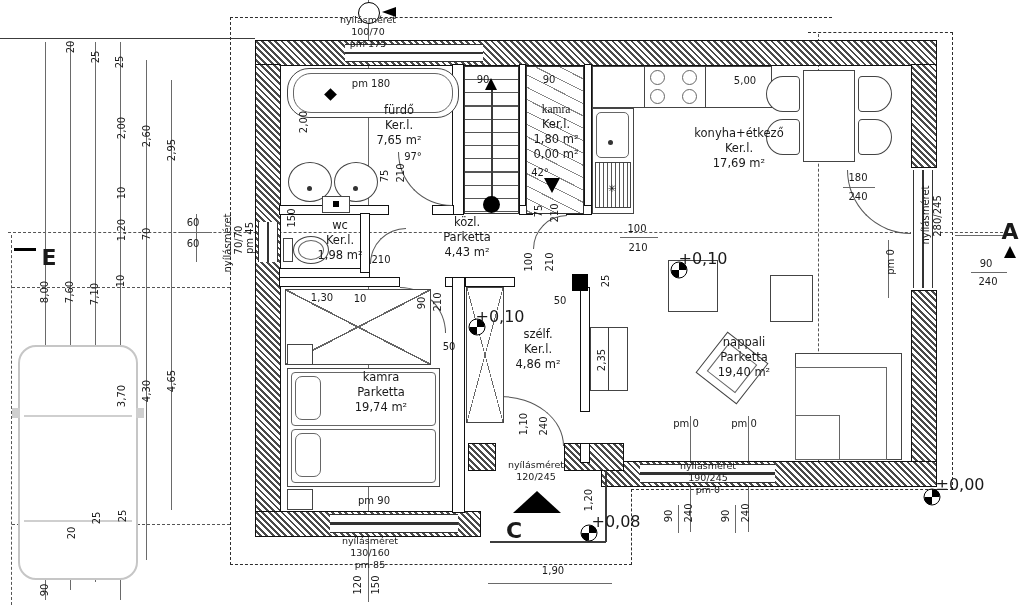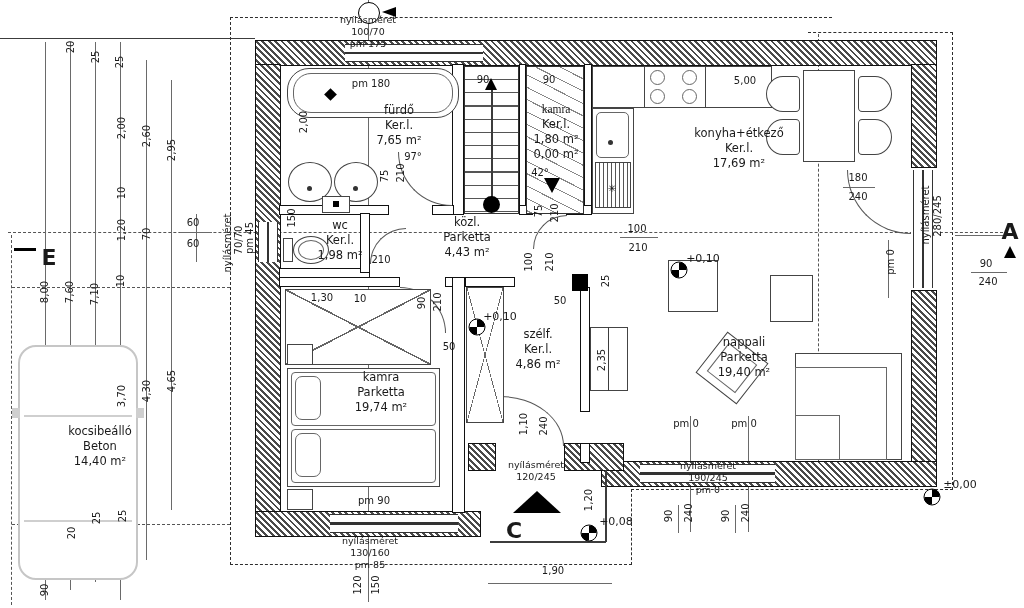--- a/index.html
+++ b/index.html
@@ -39,21 +39,21 @@
   .ddot{position:absolute;border-top:1.2px dashed #555;}
   .ddotv{position:absolute;border-left:1.2px dashed #555;}
   
   .dim{position:absolute;font-size:10px;white-space:nowrap;transform:translate(-50%,-50%);}
   .dim.rot{transform:translate(-50%,-50%) rotate(-90deg);}
   .room-label{position:absolute;transform:translateX(-50%);text-align:center;font-size:11.5px;line-height:1.3;white-space:nowrap;}
   .note{position:absolute;transform:translateX(-50%);text-align:center;font-size:9.5px;line-height:1.25;white-space:nowrap;}
   .marker{position:absolute;font-size:22px;font-weight:bold;transform:translate(-50%,-50%);}
   .level-dot{position:absolute;width:15px;height:15px;border-radius:50%;border:1px solid #000;transform:translate(-50%,-50%);
         background:conic-gradient(#000 0 90deg,#fff 90deg 180deg,#000 180deg 270deg,#fff 270deg 360deg);}
-  .level-text{position:absolute;font-size:11px;transform:translate(-50%,-50%);white-space:nowrap;}
+  .level-text{position:absolute;font-size:16px;transform:translate(-50%,-50%);white-space:nowrap;}
   .tri-n{position:absolute;width:0;height:0;border-left:24px solid transparent;border-right:24px solid transparent;border-bottom:22px solid #000;}
   .tri-down{position:absolute;width:0;height:0;border-left:8px solid transparent;border-right:8px solid transparent;border-top:15px solid #000;}
   .tri-up-s{position:absolute;width:0;height:0;border-left:6px solid transparent;border-right:6px solid transparent;border-bottom:12px solid #000;}
   .tri-left-s{position:absolute;width:0;height:0;border-top:5px solid transparent;border-bottom:5px solid transparent;border-right:14px solid #000;}
   .ringmark{position:absolute;border:1.4px solid #000;border-radius:50%;background:#fff;}
 </style>
 </head>
 <body>
 
 <div class="plan">
@@ -241,25 +241,20 @@
       </div>
       <div class="room-label" style="left: 744px; top: 287px; margin-top: 48px;">
         <span style="display: block;">nappali</span>
         <span style="display: block;">Parketta</span>
         <span style="display: block;">19,40 m²</span>
       </div>
       <div class="room-label" style="left: 381px; top: 370px;">
         <span style="display: block;">kamra</span>
         <span style="display: block;">Parketta</span>
         <span style="display: block;">19,74 m²</span>
-      </div>
-      <div class="room-label" style="left: 100px; top: 424px;">
-        <span style="display: block;">kocsibeálló</span>
-        <span style="display: block;">Beton</span>
-        <span style="display: block;">14,40 m²</span>
       </div>
       <div class="note" style="left: 368px; top: 14px;">
         <span style="display: block;">nyílásméret</span>
         <span style="display: block;">100/70</span>
         <span style="display: block;">pm 175</span>
       </div>
       <div class="note" style="left: 370px; top: 535px;">
         <span style="display: block;">nyílásméret</span>
         <span style="display: block;">130/160</span>
         <span style="display: block;">pm 85</span>

